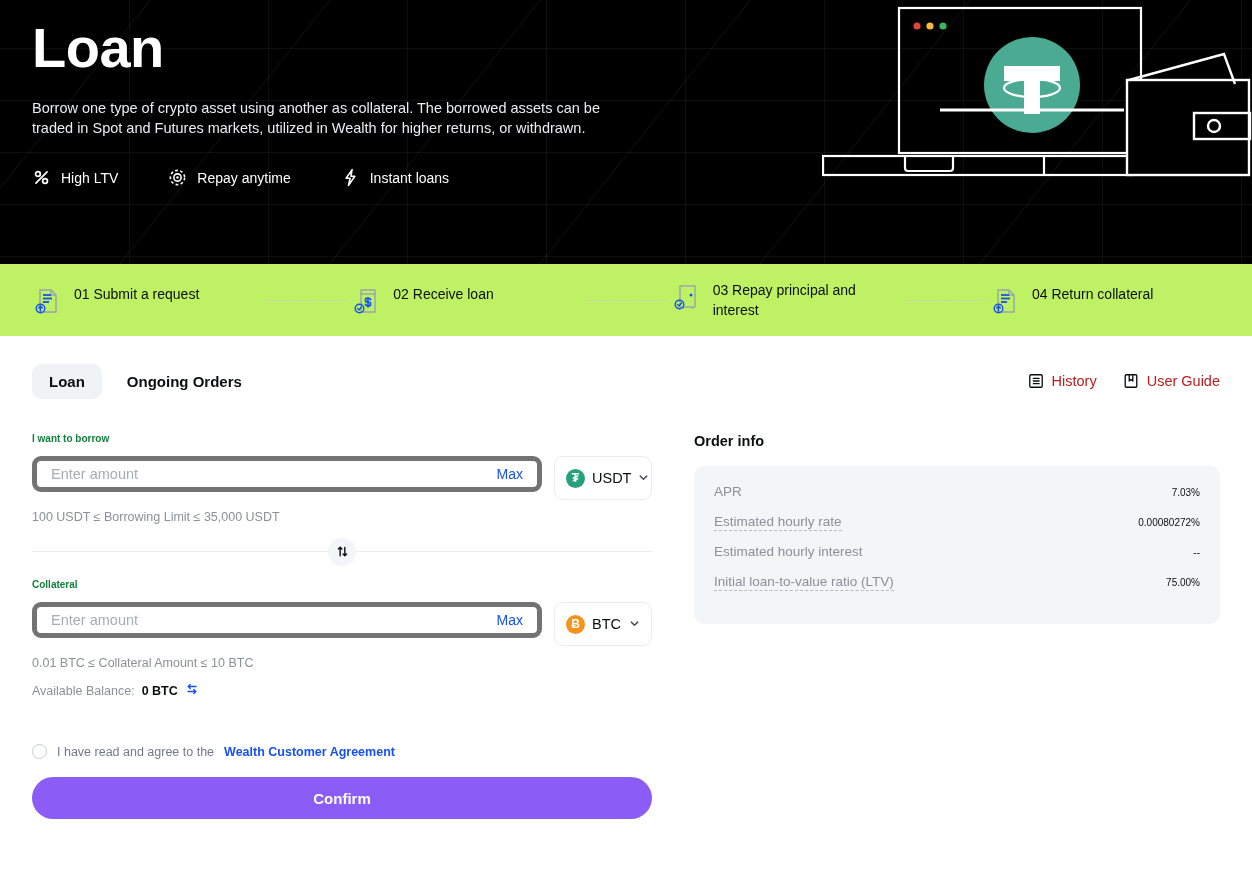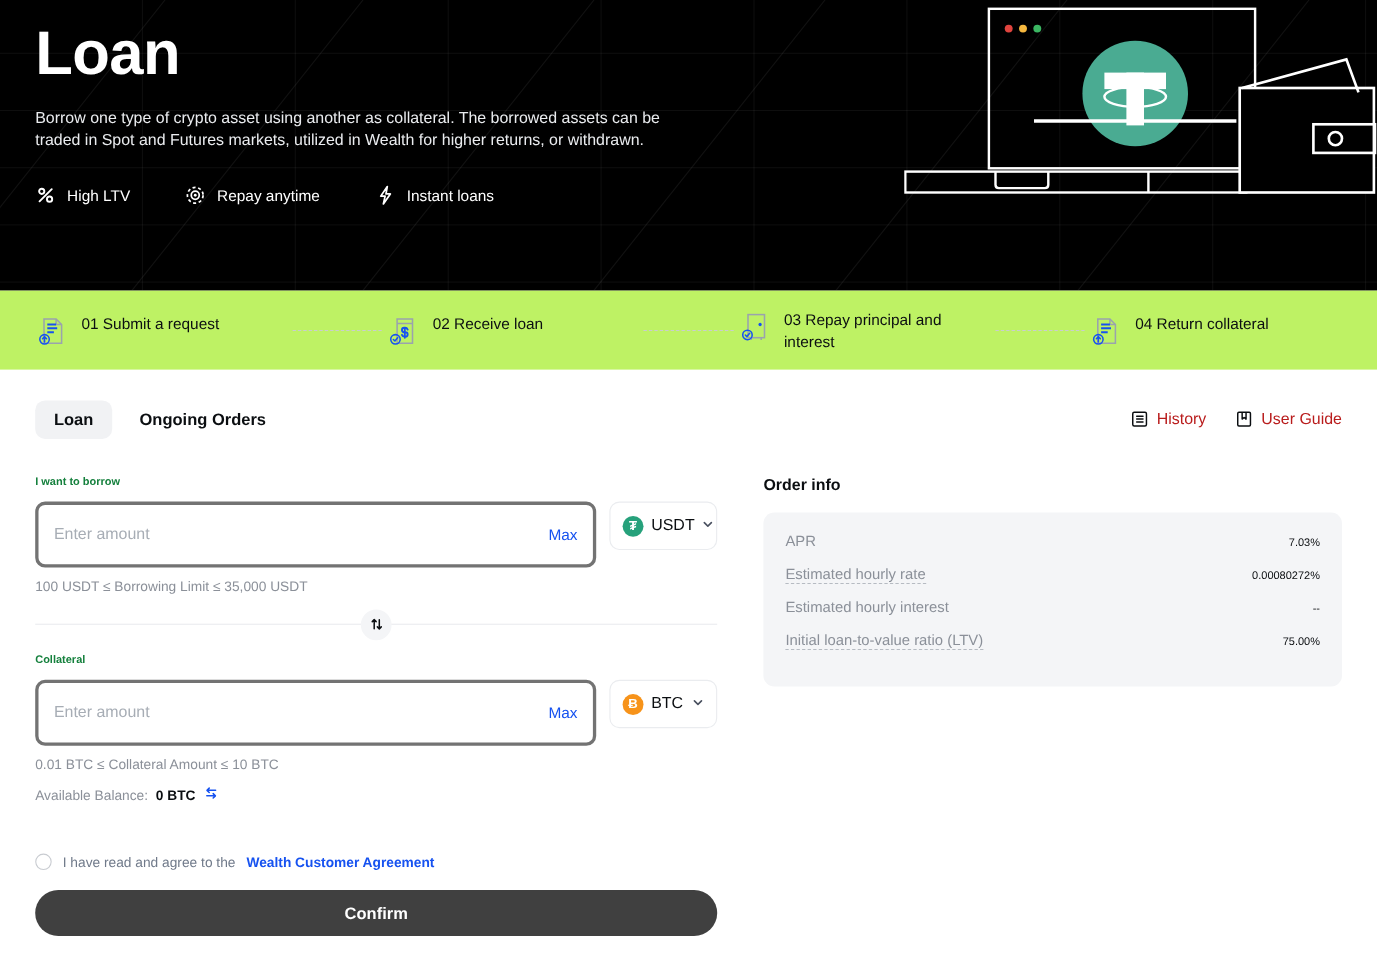--- a/index.html
+++ b/index.html
@@ -131,22 +131,22 @@
 
   .section-label {
     font-size: 10px;
     font-weight: 700;
     color: #15803d;
     margin-bottom: 12px;
   }
   .field-row { display: flex; gap: 12px; align-items: stretch; }
   .amount-box {
     flex: 1;
-    height: 60px;
-    border: 3px solid #737373;
+    height: 36px;
+    border: 5px solid #737373;
     border-radius: 9px;
     display: flex;
     align-items: center;
     padding: 0 14px;
     background: #fff;
     justify-content: flex-end;
   }
   .amount-input {
     flex: 1;
     border: none;
@@ -235,21 +235,21 @@
     flex: none;
     cursor: pointer;
     background: #fff;
   }
   .agree-link { color: #1652f0; font-weight: 600; cursor: pointer; }
 
   .confirm-btn {
     width: 620px;
     height: 42px;
     margin-top: 18px;
-    background: #404040;
+    background: #8b5cf6;
     color: #fff;
     border: none;
     border-radius: 21px;
     font-size: 15px;
     font-weight: 600;
     font-family: "Liberation Sans", sans-serif;
     cursor: pointer;
   }
 
   

